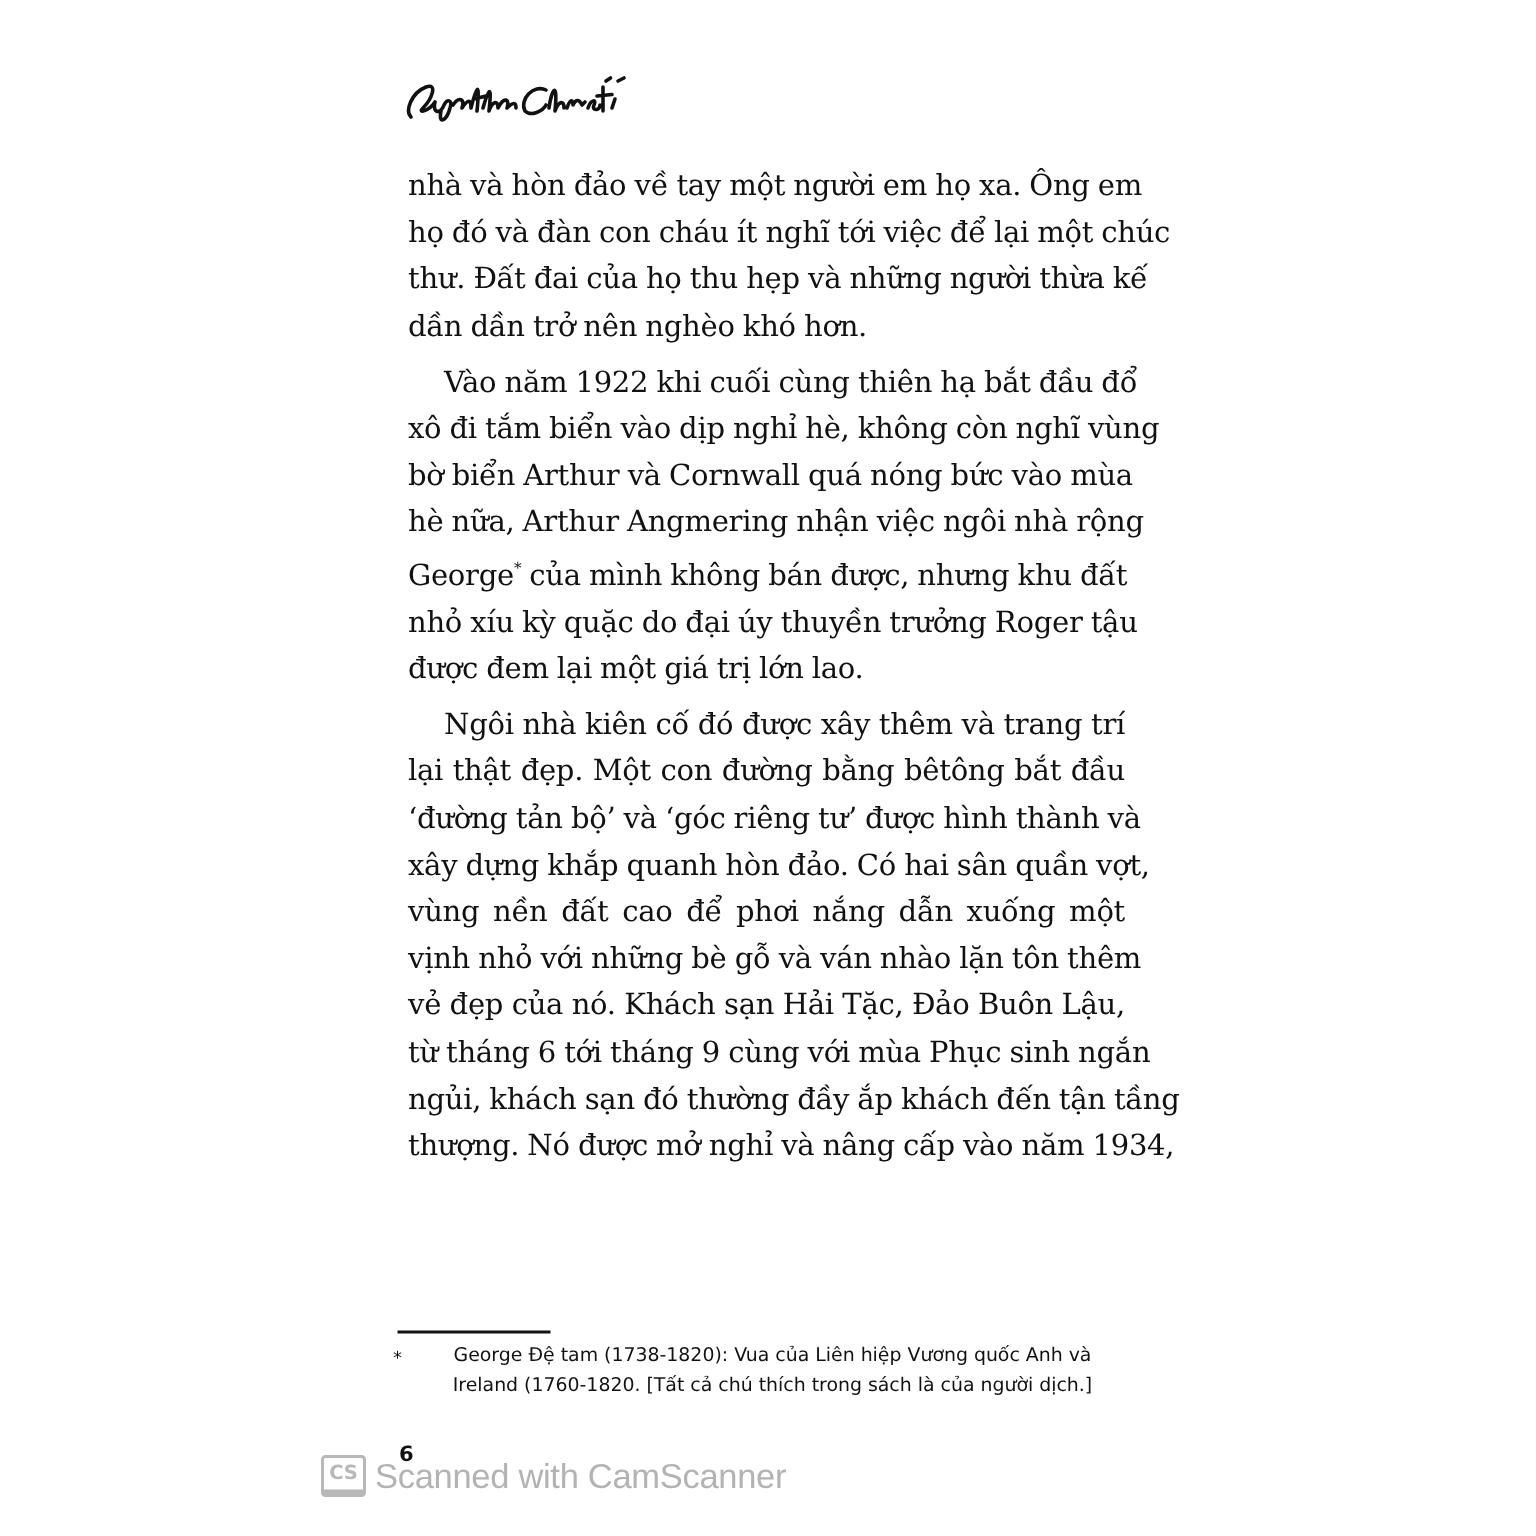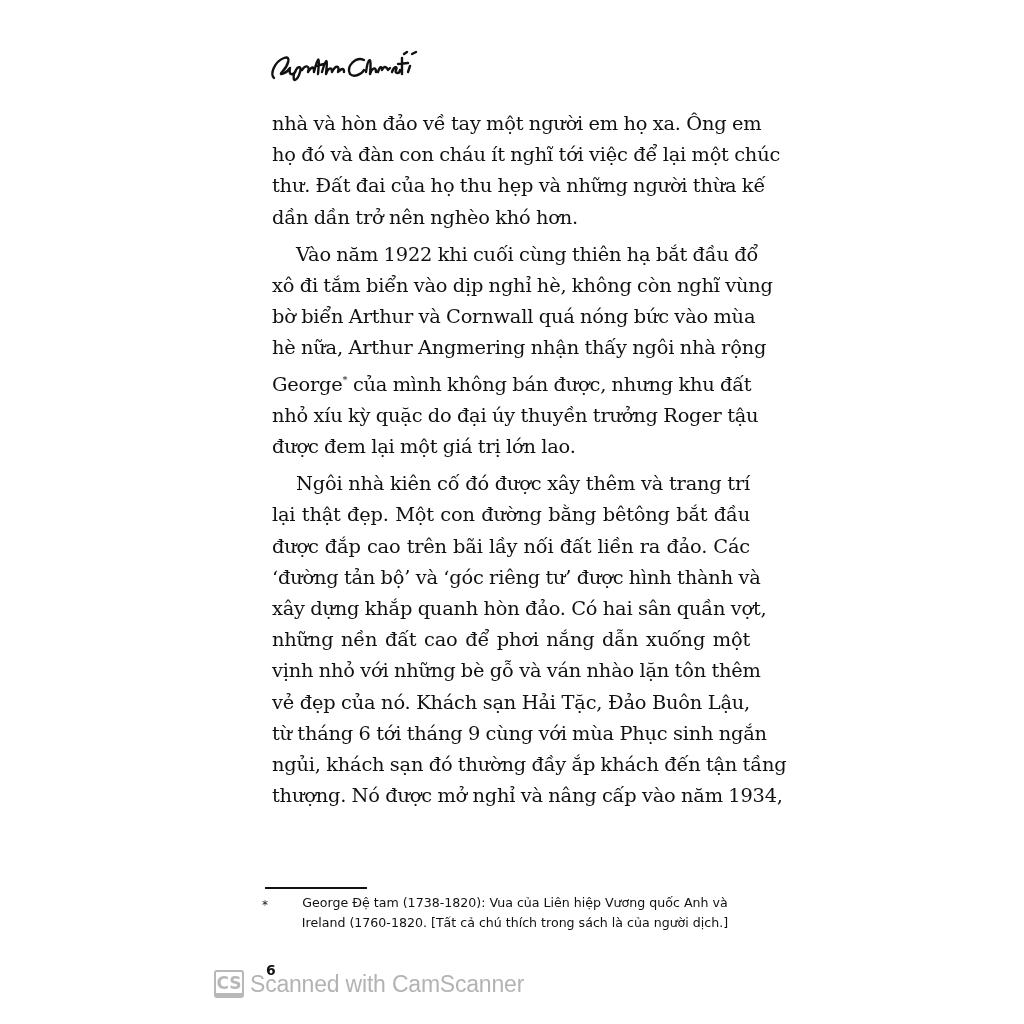--- a/index.html
+++ b/index.html
@@ -31,21 +31,21 @@
   .page-number {
     position: absolute; left: 266px; top: 962px;
     font-family: "DejaVu Sans", sans-serif; font-weight: bold; font-size: 14px; color: #111;
   }
   .watermark {
     position: absolute; left: 214px; top: 970px; display: flex; align-items: center; gap: 6px;
   }
   .cs-badge {
     width: 30px; height: 28px; border-radius: 3px; border: 2px solid #b8b8b8; box-sizing: border-box;
     display: flex; align-items: center; justify-content: center;
-    font-family: "DejaVu Sans", sans-serif; font-size: 17px; font-weight: bold; color: #b8b8b8;
+    font-family: "DejaVu Sans", sans-serif; font-size: 13px; font-weight: bold; color: #b8b8b8;
     border-bottom-width: 5px;
   }
   .wm-text {
     font-family: "Liberation Sans", sans-serif; font-size: 23px; color: #b3b3b3; letter-spacing: -0.2px;
   }
 </style>
 </head>
 <body>
 
 <div class="signature">
@@ -59,32 +59,31 @@
   <p class="para">
     <span class="line">nhà và hòn đảo về tay một người em họ xa. Ông em</span>
     <span class="line">họ đó và đàn con cháu ít nghĩ tới việc để lại một chúc</span>
     <span class="line">thư. Đất đai của họ thu hẹp và những người thừa kế</span>
     <span class="line last">dần dần trở nên nghèo khó hơn.</span>
   </p>
   <p class="para">
     <span class="line" style="padding-left:24px">Vào năm 1922 khi cuối cùng thiên hạ bắt đầu đổ</span>
     <span class="line">xô đi tắm biển vào dịp nghỉ hè, không còn nghĩ vùng</span>
     <span class="line">bờ biển Arthur và Cornwall quá nóng bức vào mùa</span>
-    <span class="line">hè nữa, Arthur Angmering nhận thấy ngôi nhà rộng</span>
+    <span class="line">hè nữa, Arthur Angmering nhận việc ngôi nhà rộng</span>
     <span class="line">George<sup class="fn">*</sup> của mình không bán được, nhưng khu đất</span>
     <span class="line">nhỏ xíu kỳ quặc do đại úy thuyền trưởng Roger tậu</span>
     <span class="line last">được đem lại một giá trị lớn lao.</span>
   </p>
   <p class="para">
     <span class="line" style="padding-left:24px">Ngôi nhà kiên cố đó được xây thêm và trang trí</span>
     <span class="line">lại thật đẹp. Một con đường bằng bêtông bắt đầu</span>
-    <span class="line">được đắp cao trên bãi lầy nối đất liền ra đảo. Các</span>
     <span class="line">‘đường tản bộ’ và ‘góc riêng tư’ được hình thành và</span>
     <span class="line">xây dựng khắp quanh hòn đảo. Có hai sân quần vợt,</span>
-    <span class="line">những nền đất cao để phơi nắng dẫn xuống một</span>
+    <span class="line">vùng nền đất cao để phơi nắng dẫn xuống một</span>
     <span class="line">vịnh nhỏ với những bè gỗ và ván nhào lặn tôn thêm</span>
     <span class="line">vẻ đẹp của nó. Khách sạn Hải Tặc, Đảo Buôn Lậu,</span>
     <span class="line">từ tháng 6 tới tháng 9 cùng với mùa Phục sinh ngắn</span>
     <span class="line">ngủi, khách sạn đó thường đầy ắp khách đến tận tầng</span>
     <span class="line">thượng. Nó được mở nghỉ và nâng cấp vào năm 1934,</span>
   </p>
 </div>
 
 <div class="fn-rule"></div>
 <div class="footnote">

